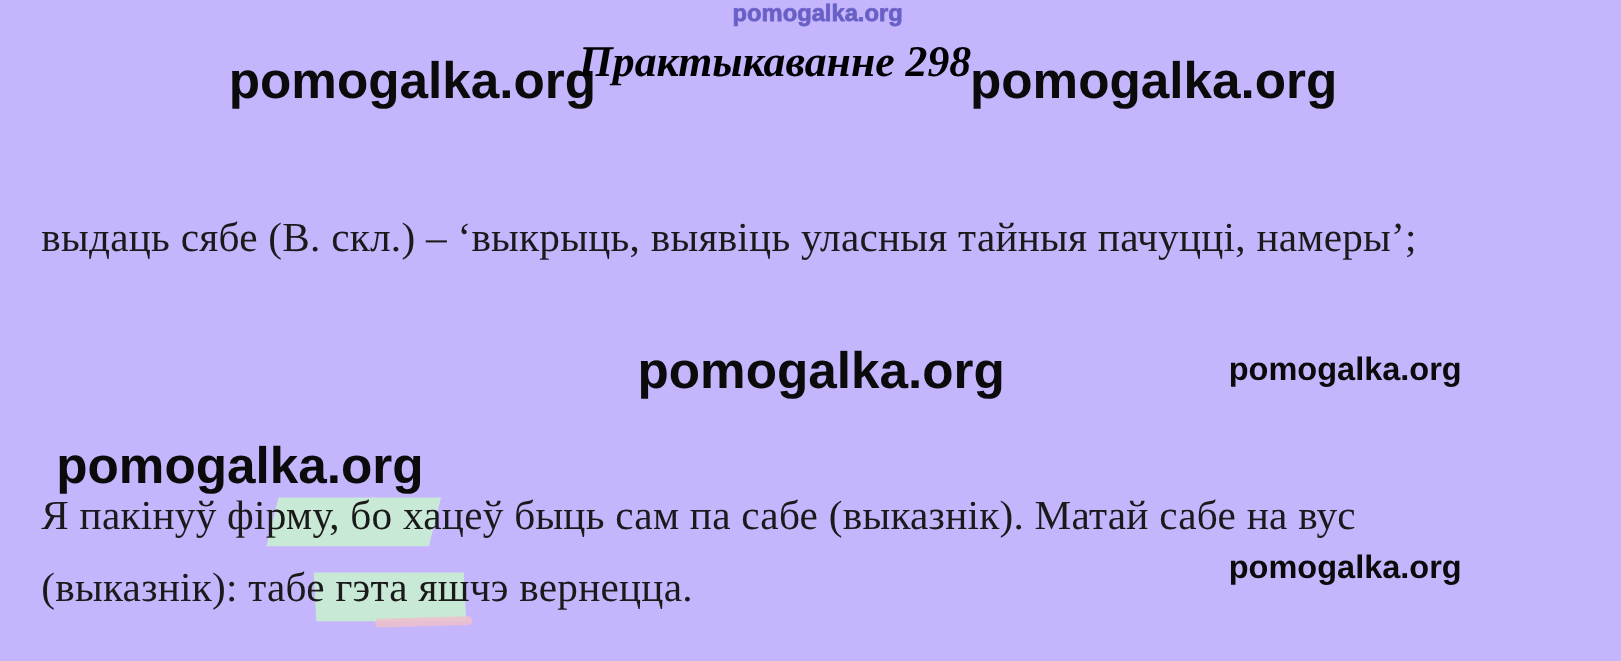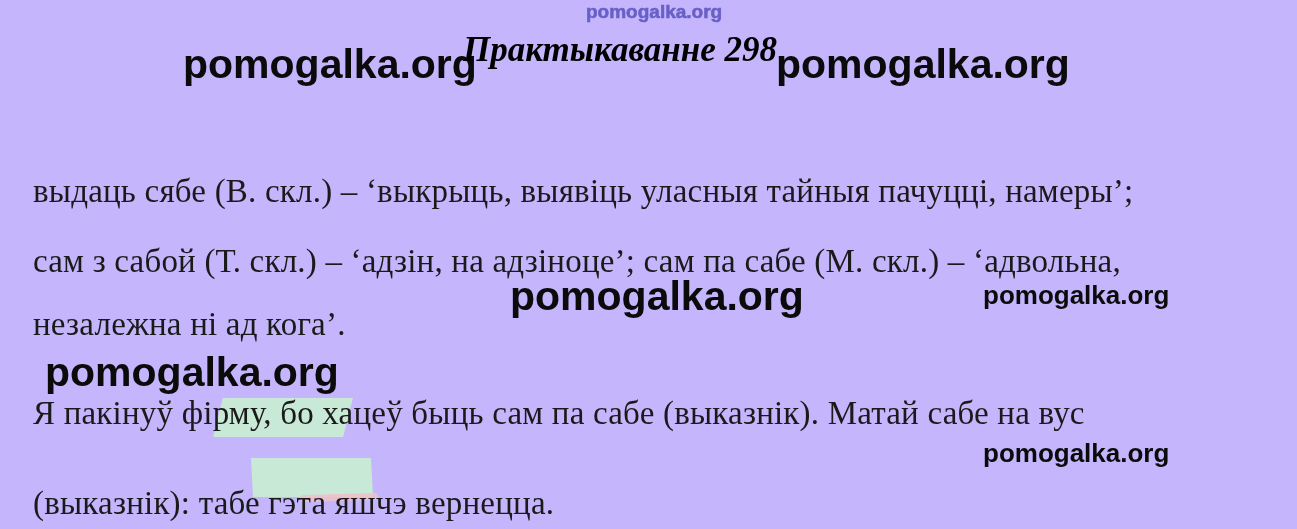--- a/index.html
+++ b/index.html
@@ -75,29 +75,27 @@
 
 <div class="page">
 
   <div class="wm wm-top" style="left:586px;top:2px;">pomogalka.org</div>
 
   <div class="wm wm-bold" style="left:183px;top:44px;">pomogalka.org</div>
   <div class="exercise-title" style="left:463px;top:32px;font-style:italic;">Практыкаванне 298</div>
   <div class="wm wm-semibold" style="left:776px;top:44px;">pomogalka.org</div>
 
   <div class="textline" style="top:175px;">выдаць сябе (В. скл.) – ‘выкрыць, выявіць уласныя тайныя пачуцці, намеры’;</div>
-  <div class="textline" style="top:245px;">сам з сабой (Т. скл.) – ‘адзін, на адзіноце’; сам па сабе (М. скл.) – ‘адвольна,</div>
-  <div class="textline" style="top:308px;">незалежна ні ад кога’.</div>
 
   <div class="wm wm-bold" style="left:510px;top:276px;">pomogalka.org</div>
   <div class="wm wm-small" style="left:983px;top:282px;">pomogalka.org</div>
   <div class="wm wm-bold" style="left:45px;top:352px;">pomogalka.org</div>
 
   <div class="hl hl-1"></div>
   <div class="hl hl-2"></div>
   <div class="hl-pink"></div>
 
   <div class="textline" style="top:397px;">Я пакінуў фірму, бо хацеў быць сам па сабе (выказнік). Матай сабе на вус</div>
-  <div class="textline" style="top:455px;margin-top:32px;">(выказнік): табе гэта яшчэ вернецца.</div>
+  <div class="textline" style="top:455px;">(выказнік): табе гэта яшчэ вернецца.</div>
 
   <div class="wm wm-small" style="left:983px;top:440px;">pomogalka.org</div>
 
 </div>
 
 </body></html>

